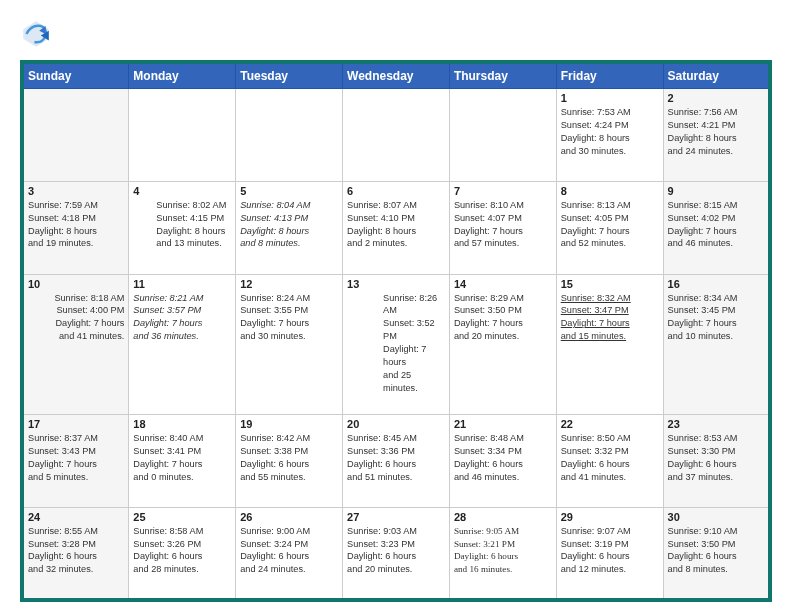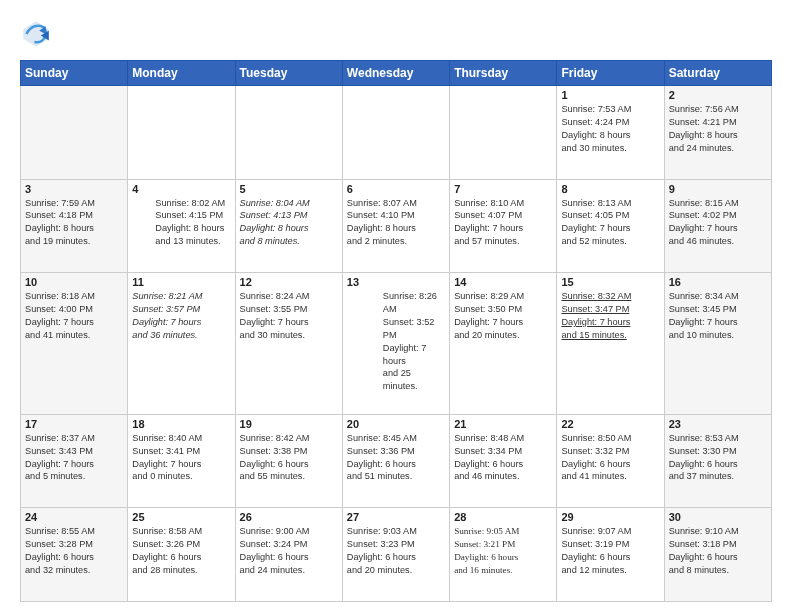--- a/index.html
+++ b/index.html
@@ -41,21 +41,21 @@
       color: #222;
       line-height: 1.1;
     }
     .location {
       font-size: 14px;
       color: #444;
       margin-top: 2px;
     }
     .calendar {
       flex: 1;
-      border: 1px solid #0f766e;
+      border: 4px solid #0f766e;
       border-collapse: collapse;
       width: 100%;
       table-layout: fixed;
     }
     .calendar thead tr th {
       background: #3366bb;
       color: #fff;
       font-size: 12px;
       font-weight: bold;
       padding: 5px 4px;
@@ -197,21 +197,21 @@
             <span class="day-num">9</span>
             <div class="day-info" style="white-space: pre-line;">Sunrise: 8:15 AM
 Sunset: 4:02 PM
 Daylight: 7 hours
 and 46 minutes.</div>
           </td>
         </tr>
         <tr>
           <td>
             <span class="day-num">10</span>
-            <div class="day-info" style="white-space: pre-line;">Sunrise: 8:18 AM
+            <div class="day-info" style="white-space: pre-line; text-align: right;">Sunrise: 8:18 AM
 Sunset: 4:00 PM
 Daylight: 7 hours
 and 41 minutes.</div>
           </td>
           <td>
             <span class="day-num">11</span>
             <div class="day-info" style="white-space: pre-line; font-style: italic;">Sunrise: 8:21 AM
 Sunset: 3:57 PM
 Daylight: 7 hours
 and 36 minutes.</div>
@@ -342,20 +342,20 @@
           <td>
             <span class="day-num">29</span>
             <div class="day-info" style="white-space: pre-line;">Sunrise: 9:07 AM
 Sunset: 3:19 PM
 Daylight: 6 hours
 and 12 minutes.</div>
           </td>
           <td>
             <span class="day-num">30</span>
             <div class="day-info" style="white-space: pre-line;">Sunrise: 9:10 AM
-Sunset: 3:18 PM
+Sunset: 3:50 PM
 Daylight: 6 hours
 and 8 minutes.</div>
           </td>
         </tr>
       </tbody>
   </table>
 </div>
 
 </body></html>

